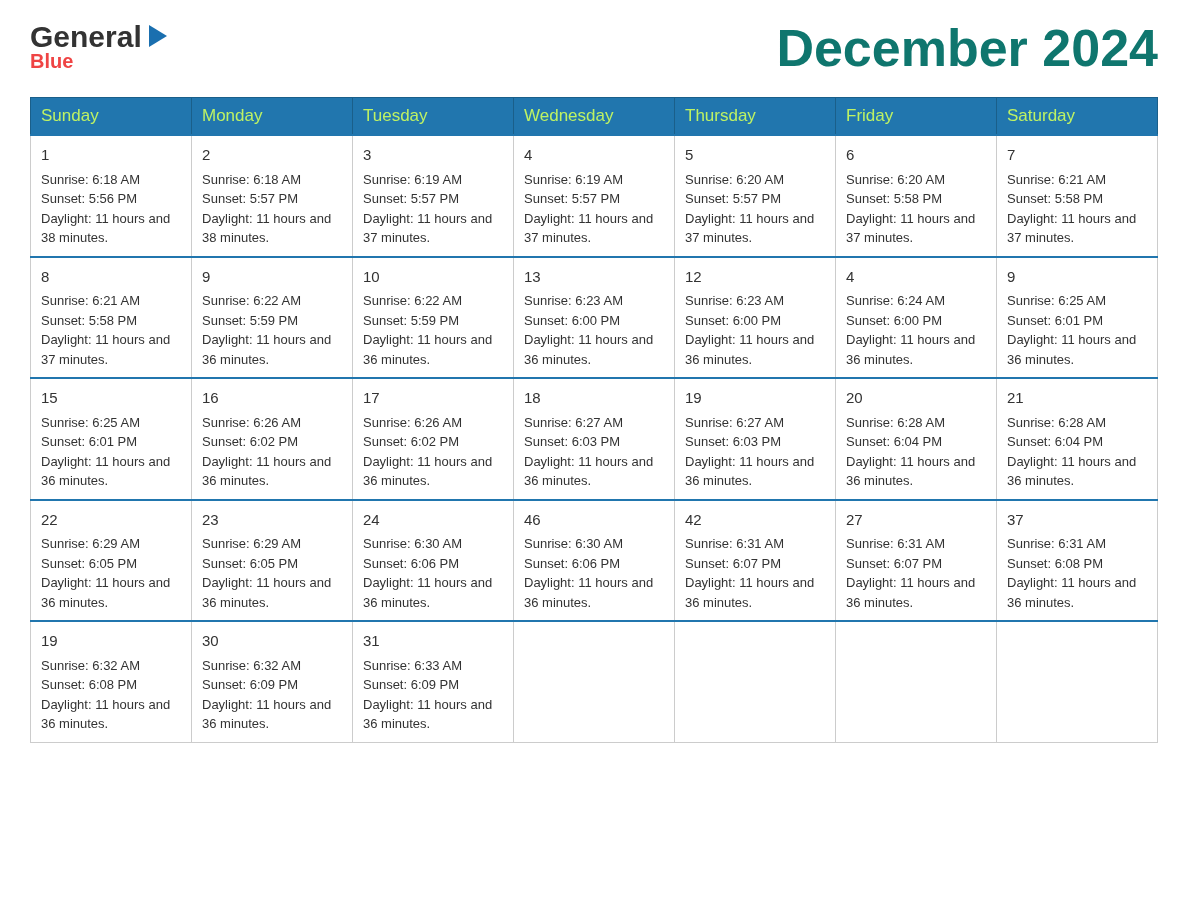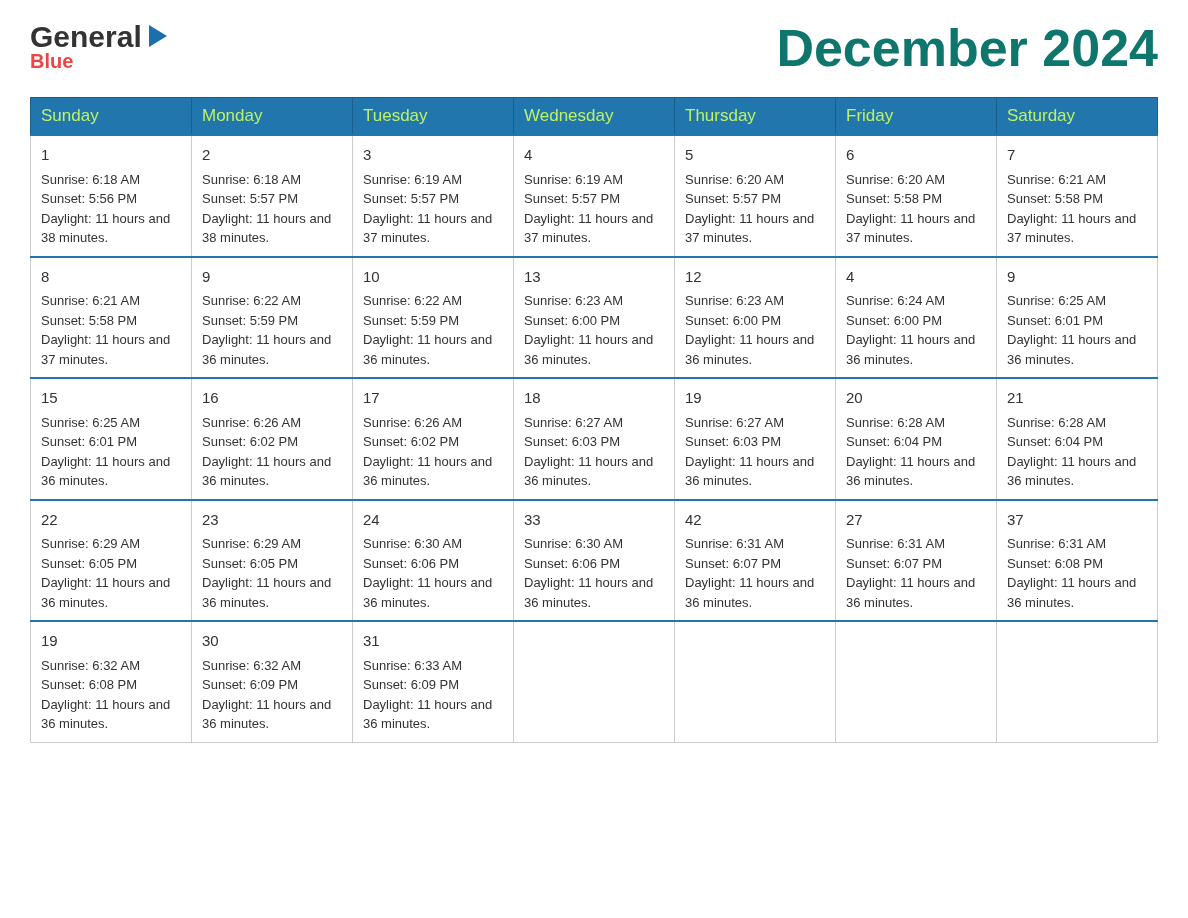--- a/index.html
+++ b/index.html
@@ -144,21 +144,21 @@
         <td><span class="day-num">17</span><span>Sunrise: 6:26 AM</span><br><span>Sunset: 6:02 PM</span><br><span>Daylight: 11 hours and 36 minutes.</span></td>
         <td><span class="day-num">18</span><span>Sunrise: 6:27 AM</span><br><span>Sunset: 6:03 PM</span><br><span>Daylight: 11 hours and 36 minutes.</span></td>
         <td><span class="day-num">19</span><span>Sunrise: 6:27 AM</span><br><span>Sunset: 6:03 PM</span><br><span>Daylight: 11 hours and 36 minutes.</span></td>
         <td><span class="day-num">20</span><span>Sunrise: 6:28 AM</span><br><span>Sunset: 6:04 PM</span><br><span>Daylight: 11 hours and 36 minutes.</span></td>
         <td><span class="day-num">21</span><span>Sunrise: 6:28 AM</span><br><span>Sunset: 6:04 PM</span><br><span>Daylight: 11 hours and 36 minutes.</span></td>
       </tr>
       <tr>
         <td><span class="day-num">22</span><span>Sunrise: 6:29 AM</span><br><span>Sunset: 6:05 PM</span><br><span>Daylight: 11 hours and 36 minutes.</span></td>
         <td><span class="day-num">23</span><span>Sunrise: 6:29 AM</span><br><span>Sunset: 6:05 PM</span><br><span>Daylight: 11 hours and 36 minutes.</span></td>
         <td><span class="day-num">24</span><span>Sunrise: 6:30 AM</span><br><span>Sunset: 6:06 PM</span><br><span>Daylight: 11 hours and 36 minutes.</span></td>
-        <td><span class="day-num">33</span><span>Sunrise: 6:30 AM</span><br><span>Sunset: 6:06 PM</span><br><span>Daylight: 11 hours and 36 minutes.</span></td>
+        <td><span class="day-num">46</span><span>Sunrise: 6:30 AM</span><br><span>Sunset: 6:06 PM</span><br><span>Daylight: 11 hours and 36 minutes.</span></td>
         <td><span class="day-num">42</span><span>Sunrise: 6:31 AM</span><br><span>Sunset: 6:07 PM</span><br><span>Daylight: 11 hours and 36 minutes.</span></td>
         <td><span class="day-num">27</span><span>Sunrise: 6:31 AM</span><br><span>Sunset: 6:07 PM</span><br><span>Daylight: 11 hours and 36 minutes.</span></td>
         <td><span class="day-num">37</span><span>Sunrise: 6:31 AM</span><br><span>Sunset: 6:08 PM</span><br><span>Daylight: 11 hours and 36 minutes.</span></td>
       </tr>
       <tr>
         <td><span class="day-num">19</span><span>Sunrise: 6:32 AM</span><br><span>Sunset: 6:08 PM</span><br><span>Daylight: 11 hours and 36 minutes.</span></td>
         <td><span class="day-num">30</span><span>Sunrise: 6:32 AM</span><br><span>Sunset: 6:09 PM</span><br><span>Daylight: 11 hours and 36 minutes.</span></td>
         <td><span class="day-num">31</span><span>Sunrise: 6:33 AM</span><br><span>Sunset: 6:09 PM</span><br><span>Daylight: 11 hours and 36 minutes.</span></td>
         <td class="empty"></td>
         <td class="empty"></td>

